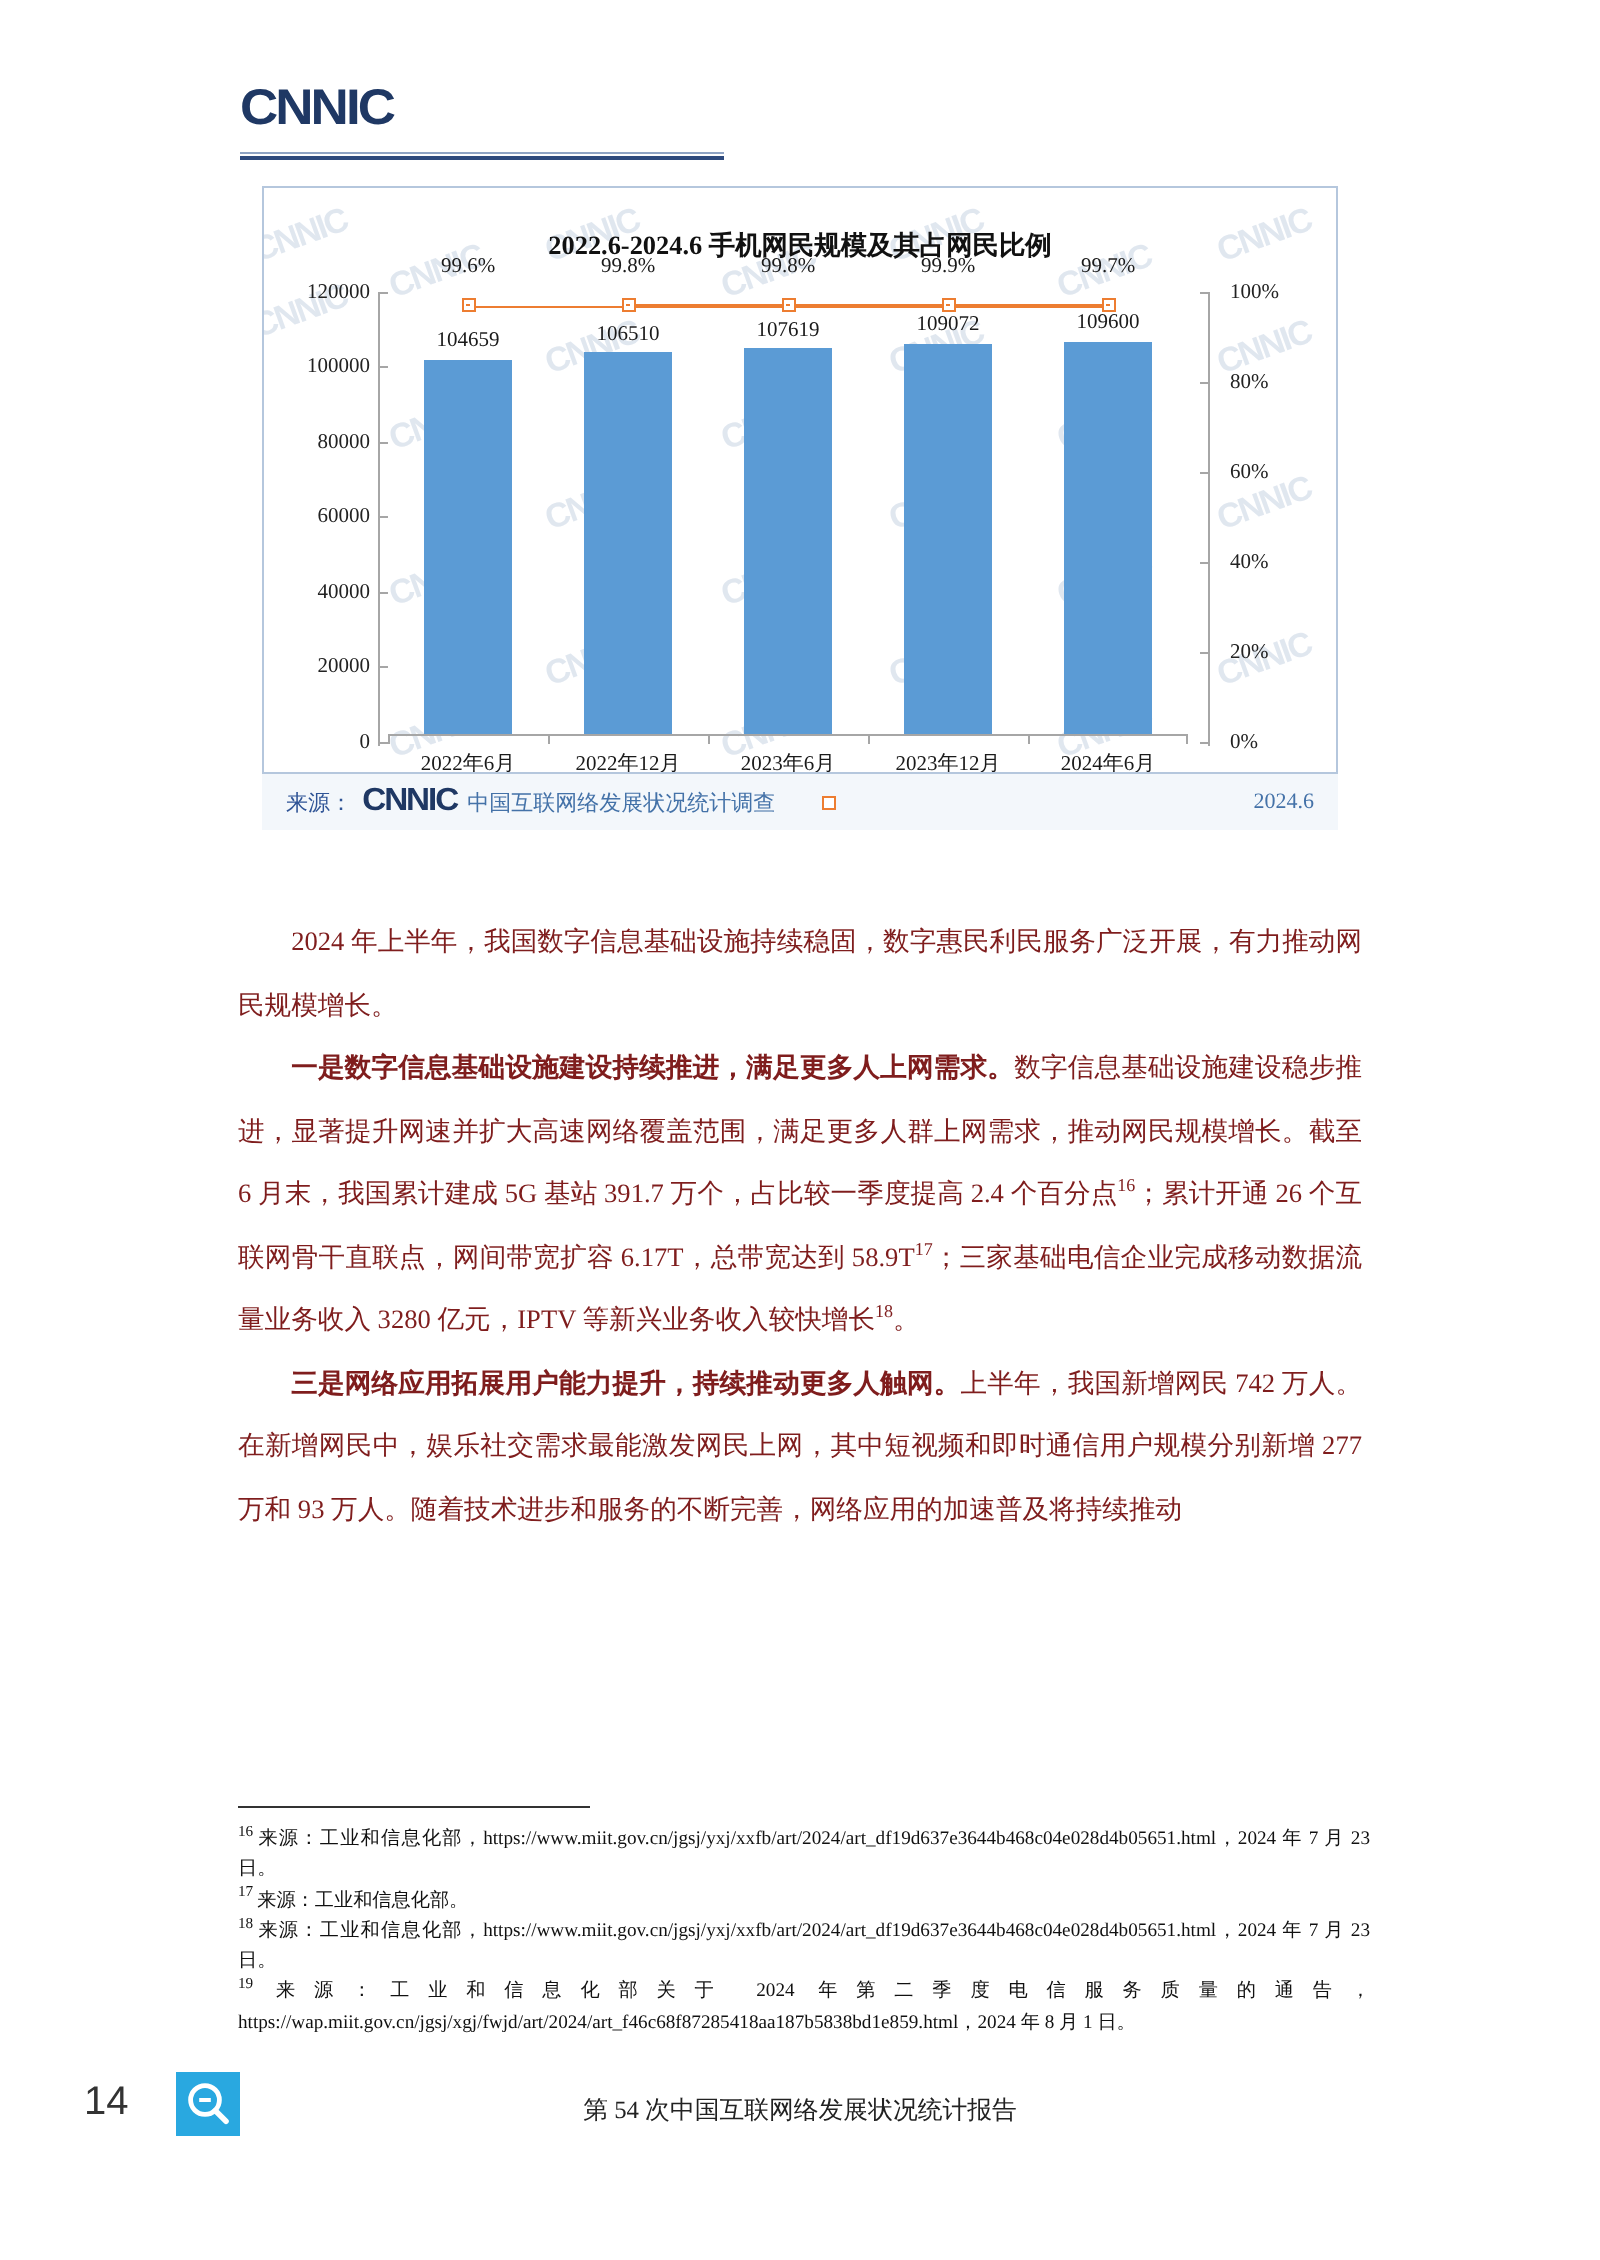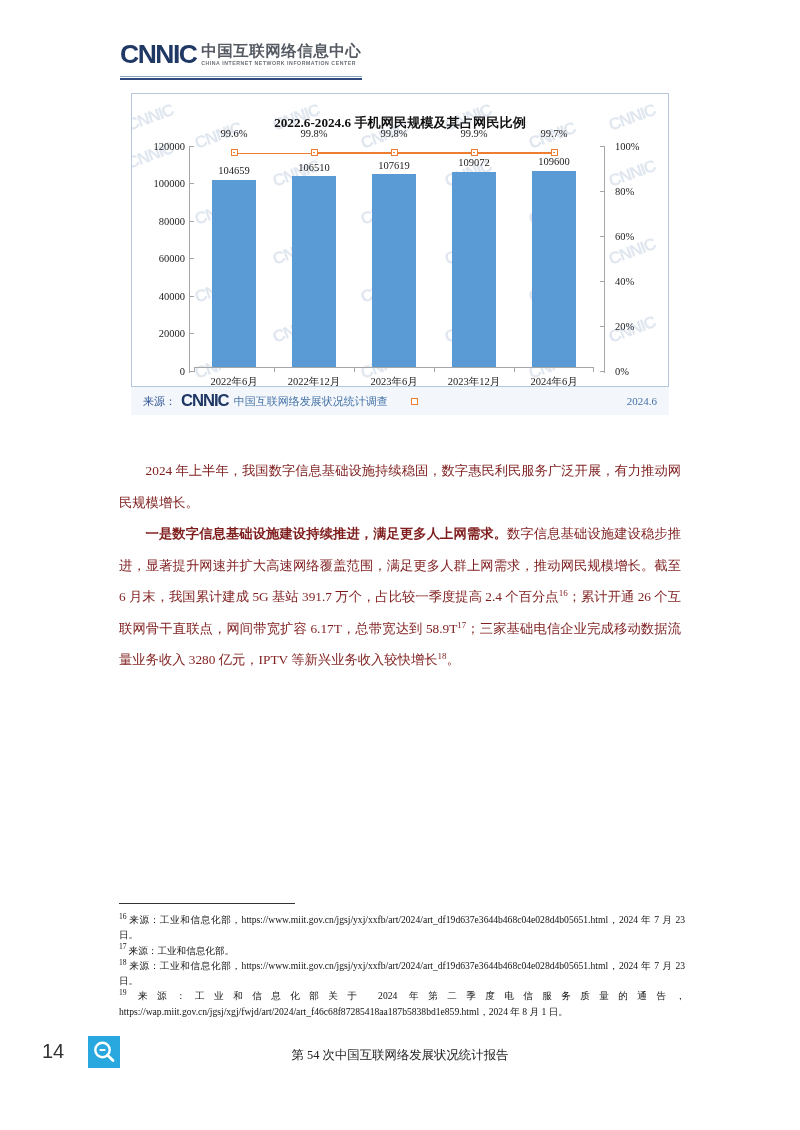--- a/index.html
+++ b/index.html
@@ -360,24 +360,20 @@
   }
 </style>
 </head>
 <body>
 
 <div class="page">
 
   <div class="doc-header">
     <div class="cnnic-logo-row">
       <span class="cnnic-wordmark">CNNIC</span>
-      <span class="cnnic-cn-block">
-        <div class="cnnic-cn">中国互联网络信息中心</div>
-        <div class="cnnic-en">CHINA INTERNET NETWORK INFORMATION CENTER</div>
-      </span>
     </div>
   </div>
   <div class="header-rule2"></div>
   <div class="header-rule"></div>
 
   <div class="figure-box">
 
     <div class="wm-layer">
       <div class="wm" style="left:-6px;  top:14px;">CNNIC</div>
       <div class="wm" style="left:-6px;  top:52px;">CNNIC</div>
@@ -513,20 +509,21 @@
       <span class="src-cnnic">CNNIC</span>
       <span class="src-text">中国互联网络发展状况统计调查</span>
     </span>
     <span class="source-date">2024.6</span>
   </div>
 
 
   <div class="body-text">
     <p><span>2024 年上半年，我国数字信息基础设施持续稳固，数字惠民利民服务广泛开展，有力推动网民规模增长。</span></p>
     <p><b>一是数字信息基础设施建设持续推进，满足更多人上网需求。</b><span>数字信息基础设施建设稳步推进，显著提升网速并扩大高速网络覆盖范围，满足更多人群上网需求，推动网民规模增长。截至 6 月末，我国累计建成 5G 基站 391.7 万个，占比较一季度提高 2.4 个百分点</span><sup>16</sup><span>；累计开通 26 个互联网骨干直联点，网间带宽扩容 6.17T，总带宽达到 58.9T</span><sup>17</sup><span>；三家基础电信企业完成移动数据流量业务收入 3280 亿元，IPTV 等新兴业务收入较快增长</span><sup>18</sup><span>。</span></p>
+    <p><b>三是网络应用拓展用户能力提升，持续推动更多人触网。</b><span>上半年，我国新增网民 742 万人。在新增网民中，娱乐社交需求最能激发网民上网，其中短视频和即时通信用户规模分别新增 277 万和 93 万人。随着技术进步和服务的不断完善，网络应用的加速普及将持续推动</span></p>
   </div>
 
   <div class="fn-rule"></div>
   <div class="footnotes">
     <p><span class="fn-num">16</span><span class="url">来源：工业和信息化部，https://www.miit.gov.cn/jgsj/yxj/xxfb/art/2024/art_df19d637e3644b468c04e028d4b05651.html，2024 年 7 月 23 日。</span></p>
     <p><span class="fn-num">17</span><span class="url">来源：工业和信息化部。</span></p>
     <p><span class="fn-num">18</span><span class="url">来源：工业和信息化部，https://www.miit.gov.cn/jgsj/yxj/xxfb/art/2024/art_df19d637e3644b468c04e028d4b05651.html，2024 年 7 月 23 日。</span></p>
     <p><span class="fn-num">19</span><span class="url">来源：工业和信息化部关于 2024 年第二季度电信服务质量的通告，https://wap.miit.gov.cn/jgsj/xgj/fwjd/art/2024/art_f46c68f87285418aa187b5838bd1e859.html，2024 年 8 月 1 日。</span></p>
   </div>
 

